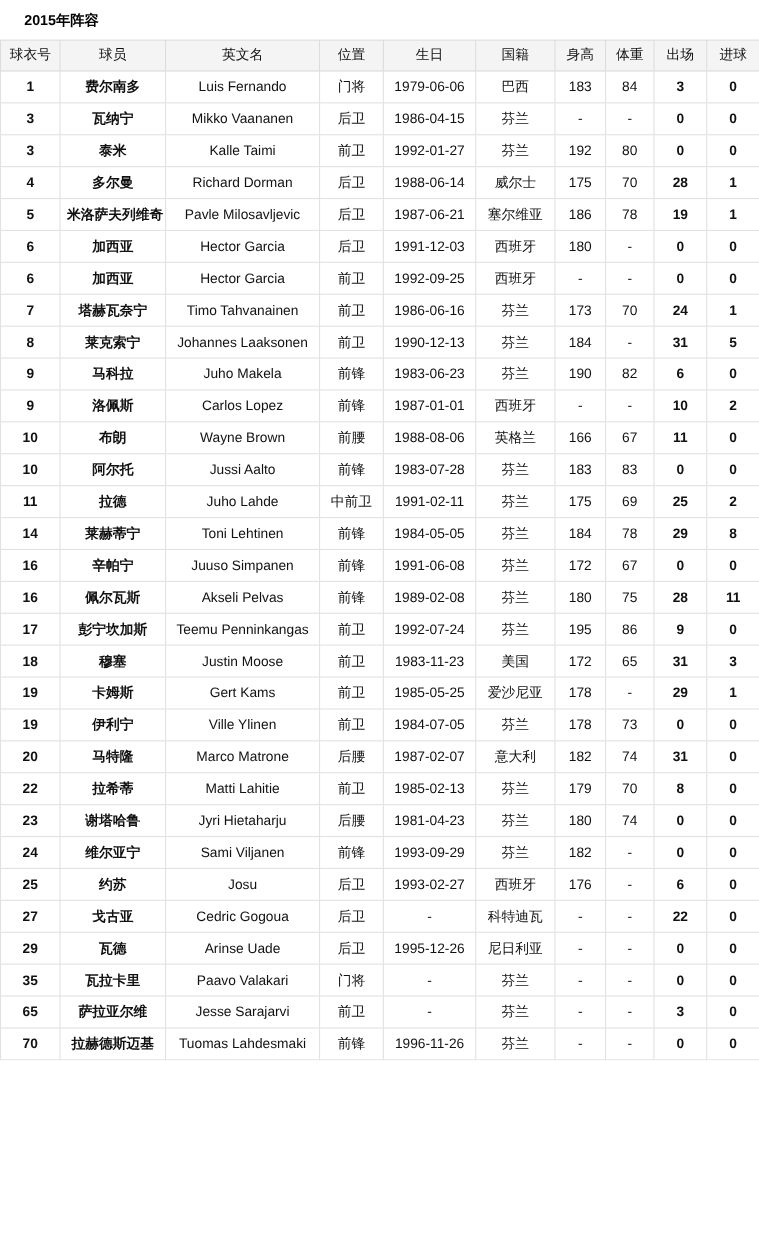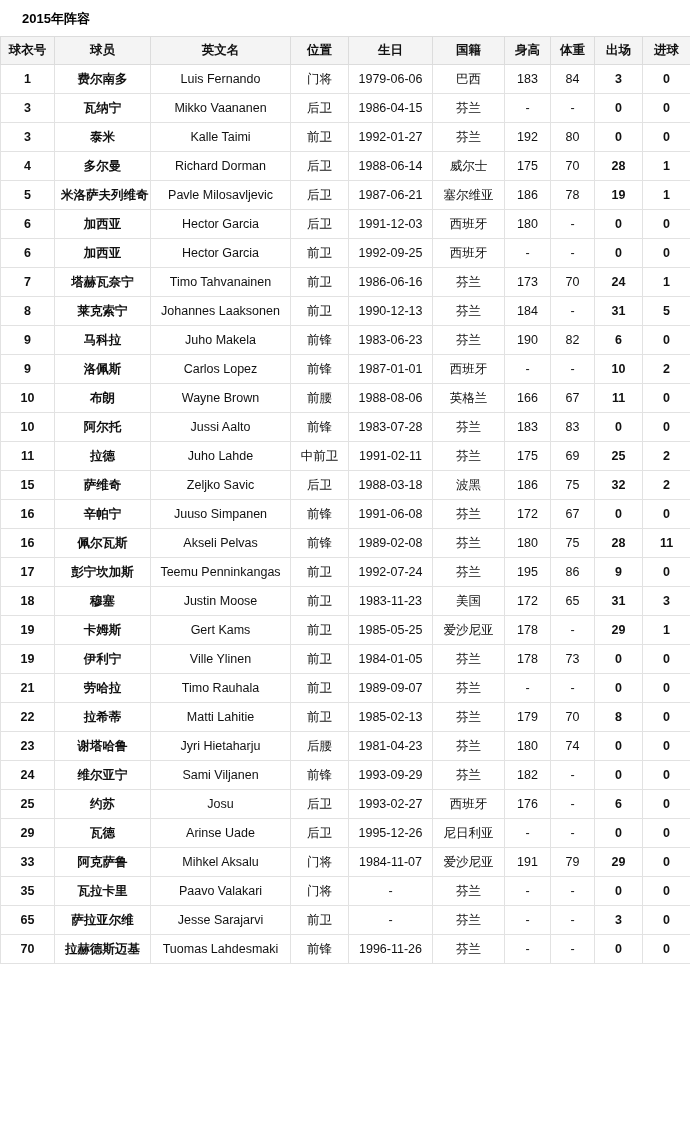--- a/index.html
+++ b/index.html
@@ -27,21 +27,21 @@
   }
   table.roster {
     border-collapse: collapse;
     width: 690px;
     table-layout: fixed;
     font-size: 12.5px;
   }
   table.roster th {
     background: #f4f4f4;
     border: 1px solid #dcdcdc;
-    font-weight: bold;
+    font-weight: normal;
     font-size: 12.5px;
     height: 27px;
     padding: 0 4px;
     text-align: center;
     color: #111111;
   }
   table.roster td {
     border: 1px solid #e2e2e2;
     height: 28px;
     padding: 0 6px;
@@ -268,30 +268,30 @@
           <td class="en-name">Juho Lahde</td>
           <td class="pos">中前卫</td>
           <td class="dob">1991-02-11</td>
           <td class="nat">芬兰</td>
           <td class="stat">175</td>
           <td class="stat">69</td>
           <td class="stat bold">25</td>
           <td class="stat bold">2</td>
         </tr>
         <tr>
-          <td class="num bold">15</td>
-          <td class="cn-name">萨维奇</td>
-          <td class="en-name">Zeljko Savic</td>
-          <td class="pos">后卫</td>
-          <td class="dob">1988-03-18</td>
-          <td class="nat">波黑</td>
-          <td class="stat">186</td>
-          <td class="stat">75</td>
-          <td class="stat bold">32</td>
-          <td class="stat bold">2</td>
+          <td class="num bold">14</td>
+          <td class="cn-name">莱赫蒂宁</td>
+          <td class="en-name">Toni Lehtinen</td>
+          <td class="pos">前锋</td>
+          <td class="dob">1984-05-05</td>
+          <td class="nat">芬兰</td>
+          <td class="stat">184</td>
+          <td class="stat">78</td>
+          <td class="stat bold">29</td>
+          <td class="stat bold">8</td>
         </tr>
         <tr>
           <td class="num bold">16</td>
           <td class="cn-name">辛帕宁</td>
           <td class="en-name">Juuso Simpanen</td>
           <td class="pos">前锋</td>
           <td class="dob">1991-06-08</td>
           <td class="nat">芬兰</td>
           <td class="stat">172</td>
           <td class="stat">67</td>
@@ -344,37 +344,37 @@
           <td class="stat">178</td>
           <td class="stat">-</td>
           <td class="stat bold">29</td>
           <td class="stat bold">1</td>
         </tr>
         <tr>
           <td class="num bold">19</td>
           <td class="cn-name">伊利宁</td>
           <td class="en-name">Ville Ylinen</td>
           <td class="pos">前卫</td>
-          <td class="dob">1984-01-05</td>
+          <td class="dob">1984-07-05</td>
           <td class="nat">芬兰</td>
           <td class="stat">178</td>
           <td class="stat">73</td>
           <td class="stat bold">0</td>
           <td class="stat bold">0</td>
         </tr>
         <tr>
-          <td class="num bold">21</td>
-          <td class="cn-name">劳哈拉</td>
-          <td class="en-name">Timo Rauhala</td>
-          <td class="pos">前卫</td>
-          <td class="dob">1989-09-07</td>
-          <td class="nat">芬兰</td>
-          <td class="stat">-</td>
-          <td class="stat">-</td>
-          <td class="stat bold">0</td>
+          <td class="num bold">20</td>
+          <td class="cn-name">马特隆</td>
+          <td class="en-name">Marco Matrone</td>
+          <td class="pos">后腰</td>
+          <td class="dob">1987-02-07</td>
+          <td class="nat">意大利</td>
+          <td class="stat">182</td>
+          <td class="stat">74</td>
+          <td class="stat bold">31</td>
           <td class="stat bold">0</td>
         </tr>
         <tr>
           <td class="num bold">22</td>
           <td class="cn-name">拉希蒂</td>
           <td class="en-name">Matti Lahitie</td>
           <td class="pos">前卫</td>
           <td class="dob">1985-02-13</td>
           <td class="nat">芬兰</td>
           <td class="stat">179</td>
@@ -412,41 +412,41 @@
           <td class="en-name">Josu</td>
           <td class="pos">后卫</td>
           <td class="dob">1993-02-27</td>
           <td class="nat">西班牙</td>
           <td class="stat">176</td>
           <td class="stat">-</td>
           <td class="stat bold">6</td>
           <td class="stat bold">0</td>
         </tr>
         <tr>
+          <td class="num bold">27</td>
+          <td class="cn-name">戈古亚</td>
+          <td class="en-name">Cedric Gogoua</td>
+          <td class="pos">后卫</td>
+          <td class="dob">-</td>
+          <td class="nat">科特迪瓦</td>
+          <td class="stat">-</td>
+          <td class="stat">-</td>
+          <td class="stat bold">22</td>
+          <td class="stat bold">0</td>
+        </tr>
+        <tr>
           <td class="num bold">29</td>
           <td class="cn-name">瓦德</td>
           <td class="en-name">Arinse Uade</td>
           <td class="pos">后卫</td>
           <td class="dob">1995-12-26</td>
           <td class="nat">尼日利亚</td>
           <td class="stat">-</td>
           <td class="stat">-</td>
           <td class="stat bold">0</td>
-          <td class="stat bold">0</td>
-        </tr>
-        <tr>
-          <td class="num bold">33</td>
-          <td class="cn-name">阿克萨鲁</td>
-          <td class="en-name">Mihkel Aksalu</td>
-          <td class="pos">门将</td>
-          <td class="dob">1984-11-07</td>
-          <td class="nat">爱沙尼亚</td>
-          <td class="stat">191</td>
-          <td class="stat">79</td>
-          <td class="stat bold">29</td>
           <td class="stat bold">0</td>
         </tr>
         <tr>
           <td class="num bold">35</td>
           <td class="cn-name">瓦拉卡里</td>
           <td class="en-name">Paavo Valakari</td>
           <td class="pos">门将</td>
           <td class="dob">-</td>
           <td class="nat">芬兰</td>
           <td class="stat">-</td>

